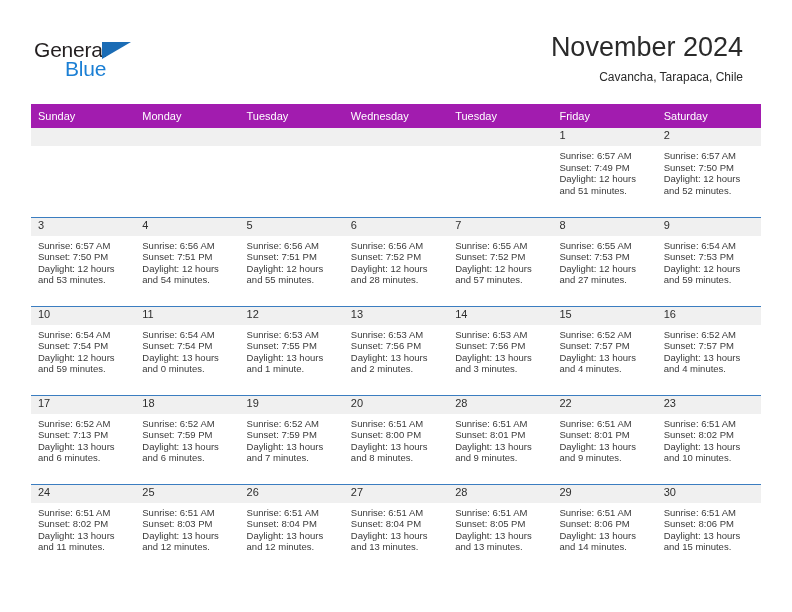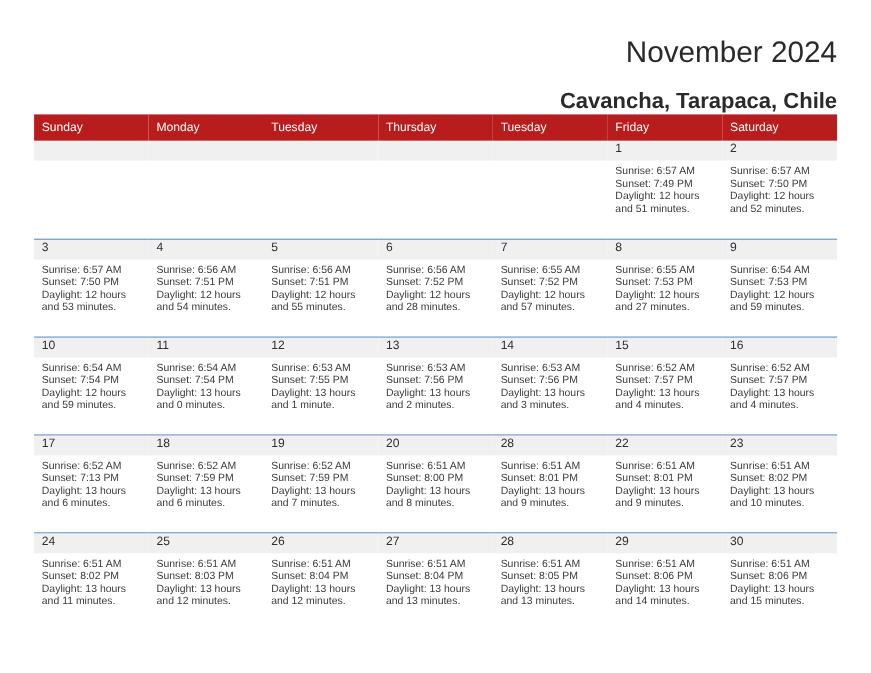--- a/index.html
+++ b/index.html
@@ -58,51 +58,50 @@
     position: absolute;
     left: 31px;
     top: 19px;
     font-size: 21px;
     letter-spacing: -0.2px;
     color: #1b7fd4;
     font-family: "Liberation Sans", sans-serif;
   }
   .title-block {
     position: absolute;
-    right: 0px;
+    right: 18px;
     top: 0px;
     text-align: right;
   }
   .month-title {
     font-size: 27px;
     color: #2a2a2a;
     line-height: 34px;
     white-space: nowrap;
     font-weight: normal;
   }
   .location-title {
-    font-size: 20px;
+    font-size: 12px;
     color: #2a2a2a;
     line-height: 22px;
-    margin-top: 17px;
+    margin-top: 2px;
     white-space: nowrap;
-    font-weight: bold;
   }
 
   
   .calendar {
     position: absolute;
     left: 31px;
     top: 104px;
     width: 730px;
     border-collapse: collapse;
     table-layout: fixed;
   }
   .calendar th {
-    background: #b91c1c;
+    background: #a21caf;
     color: #ffffff;
     font-size: 11px;
     font-weight: normal;
     text-align: left;
     padding: 5px 0 5px 7px;
     height: 14px;
     border: none;
   }
   .calendar td {
     vertical-align: top;
@@ -140,33 +139,38 @@
   .cell-body div {
     white-space: nowrap;
   }
 </style>
 </head>
 <body>
 
 <div class="page">
 
   <div class="header">
+    <div class="logo">
+      <span class="logo-general">General</span>
+      <span class="logo-triangle"></span>
+      <span class="logo-blue">Blue</span>
+    </div>
     <div class="title-block">
       <div class="month-title">November 2024</div>
       <div class="location-title">Cavancha, Tarapaca, Chile</div>
     </div>
   </div>
 
   <table class="calendar">
     <thead>
       <tr>
         <th>Sunday</th>
         <th>Monday</th>
         <th>Tuesday</th>
-        <th>Thursday</th>
+        <th>Wednesday</th>
         <th>Tuesday</th>
         <th>Friday</th>
         <th>Saturday</th>
       </tr>
     </thead>
     <tbody>
         <tr class="week">
           <td>
             <div class="cell-inner cell-empty">
               <div class="daynum-band"></div>

